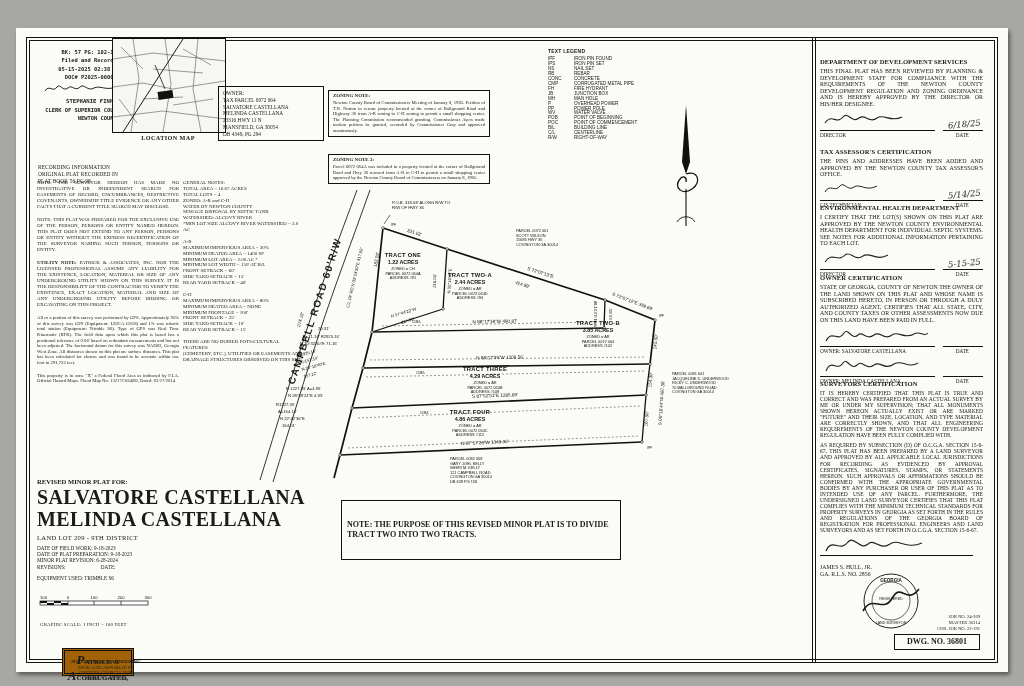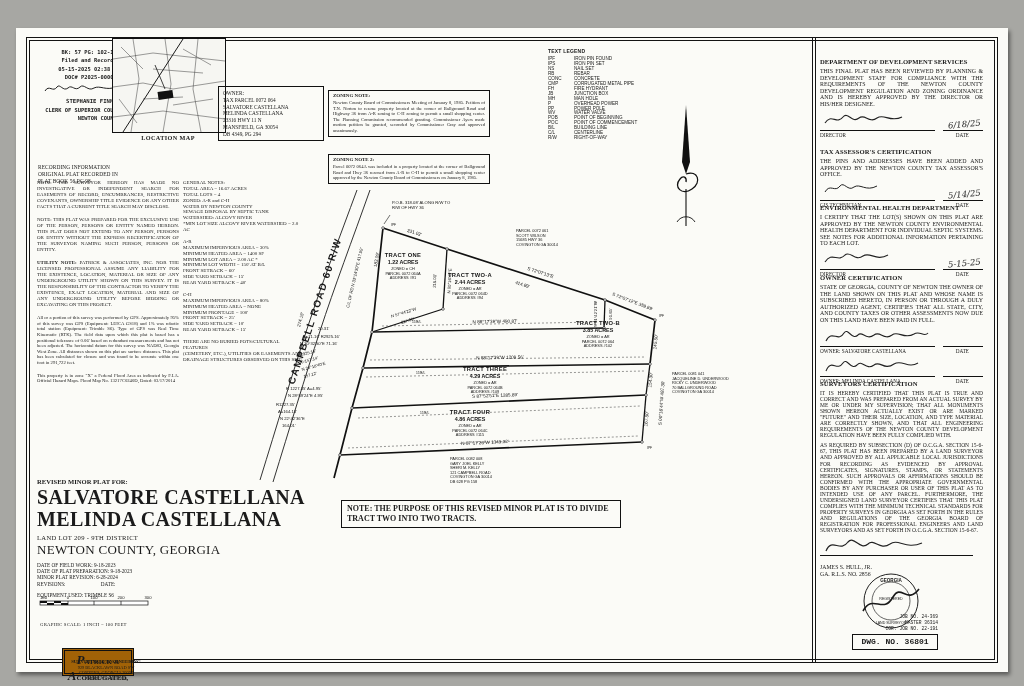--- a/index.html
+++ b/index.html
@@ -52,24 +52,24 @@
   .sigrow{height:22px;position:relative;margin-top:8px;}
   .squig{position:absolute;left:2px;top:-6px;}
   .sigline{position:absolute;left:0;right:48px;bottom:7px;border-bottom:.9px solid #111;}
   .dateline{position:absolute;right:0;bottom:7px;width:40px;border-bottom:.9px solid #111;}
   .siglabel{position:absolute;left:0;bottom:0;font-size:5.2px;}
   .datelabel{position:absolute;right:14px;bottom:0;font-size:5.2px;}
   .dateval{position:absolute;right:2px;bottom:9px;font-size:8.5px;font-style:italic;
            font-family:"DejaVu Serif",serif;transform:rotate(-5deg);color:#222;}
   .svname{font-size:5.8px;margin-top:1px;}
   
-  .job{left:836px;top:586px;width:86px;text-align:right;font-family:Liberation Mono, monospace;font-size:4.6px;line-height:1.3;}
+  .job{left:878px;top:586px;width:86px;text-align:right;font-family:Liberation Serif, serif;font-size:4.6px;line-height:1.3;}
   .dwg{margin-top:2px;border:1.2px solid #111;padding:2px 3px;font-size:8px;font-weight:bold;text-align:center;}
   
-  .purpose{left:325px;top:472px;width:268px;border:1.3px solid #111;padding:3px 5px;
+  .purpose{left:325px;top:472px;width:268px;border:1.3px solid #111;padding:19px 5px;
            font-size:8px;font-weight:600;line-height:1.25;}
   
   .tb{left:21px;top:450px;width:300px;}
   .tb .tag{font-size:6.6px;font-weight:bold;margin-bottom:1px;}
   .tb .big{font-size:20px;font-weight:bold;letter-spacing:.4px;line-height:1.12;}
   .tb .ll{font-size:6.6px;margin-top:3px;letter-spacing:.3px;}
   .tb .cty{font-size:13px;margin-top:1px;letter-spacing:.3px;}
   .tb .dts{font-size:5.2px;line-height:1.22;margin-top:4px;}
   .tb .eq{font-size:5.2px;margin-top:5px;}
   .scalecap{left:24px;top:594px;font-size:4.8px;letter-spacing:.2px;}
@@ -432,21 +432,20 @@
   </svg>
   </div>
 
   <div class="abs purpose">NOTE: THE PURPOSE OF THIS REVISED MINOR PLAT IS TO DIVIDE TRACT TWO INTO TWO TRACTS.</div>
 
   <div class="abs tb">
     <div class="tag">REVISED MINOR PLAT FOR:</div>
     <div class="big">SALVATORE CASTELLANA</div>
     <div class="big">MELINDA CASTELLANA</div>
     <div class="ll">LAND LOT 209  -  9TH DISTRICT</div>
-    <div class="cty">NEWTON COUNTY, GEORGIA</div>
     <div class="dts">
       <div>DATE OF FIELD WORK: 9-18-2023</div>
       <div>DATE OF PLAT PREPARATION: 9-18-2023</div>
       <div>MINOR PLAT REVISION: 6-28-2024</div>
       <div>
         <span>REVISIONS:</span>
         <span style="margin-left:34px">DATE:</span>
       </div>
     </div>
     <div class="eq">EQUIPMENT USED: TRIMBLE S6</div>

